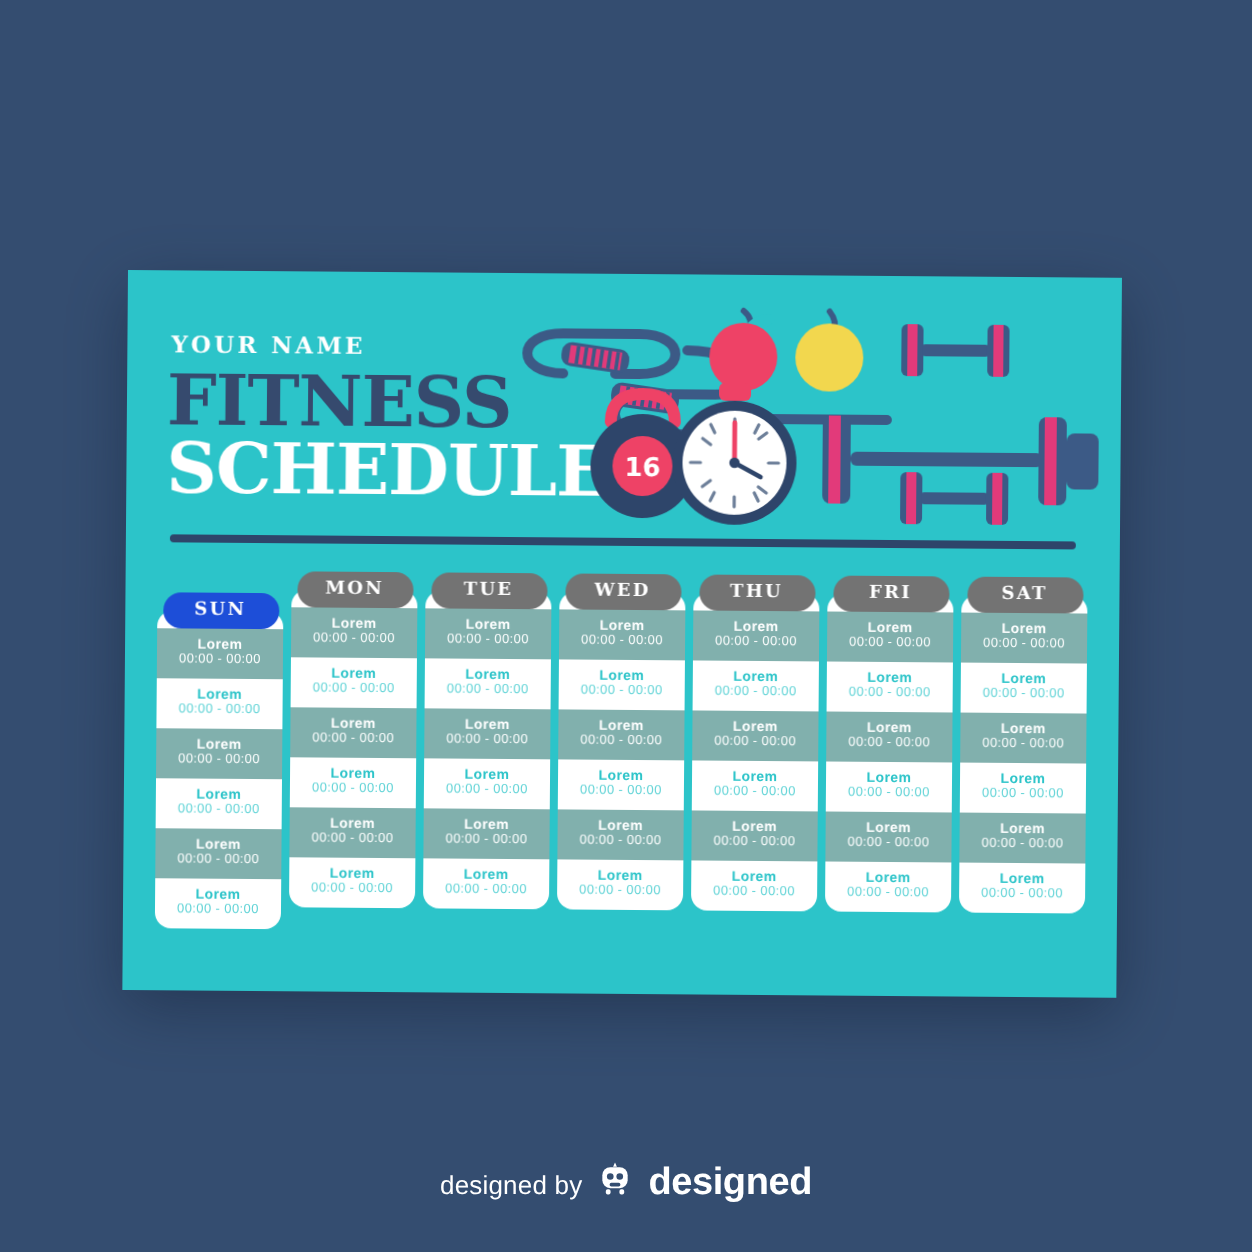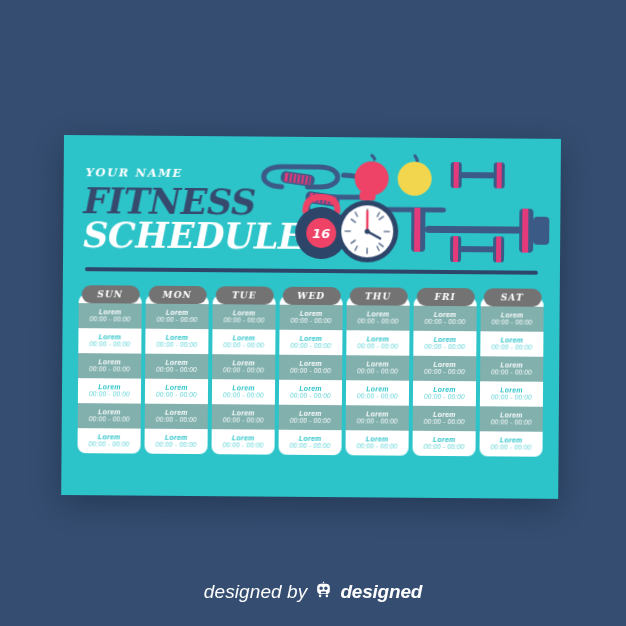--- a/index.html
+++ b/index.html
@@ -3,21 +3,21 @@
 <meta charset="utf-8">
 <style>
   html,body{margin:0;padding:0;}
   body{
     width:626px;height:626px;overflow:hidden;
     background:#344d70;
     font-family:"Liberation Sans", sans-serif;
     -webkit-font-smoothing:antialiased;
   }
 
-  .stage{position:relative;width:626px;height:626px;font-style:italic;}
+  .stage{position:relative;width:626px;height:626px;}
 
   
   .poster-wrap{
     position:absolute;
     left:64px; top:135px;
     width:497px; height:360px;
     transform:rotate(0.45deg);
     transform-origin:0 0;
     filter:drop-shadow(0 9px 16px rgba(18,32,54,.45));
   }
@@ -74,21 +74,21 @@
     width:58px;height:18px;
     border-radius:9px;
     background:#737373;
     color:#ffffff;
     display:flex;align-items:center;justify-content:center;
     font-family:"DejaVu Serif", serif;
     font-weight:bold;
     font-size:9px;
     letter-spacing:1.1px;
   }
-  .day-pill.accent{background:#737373;}
+  .day-pill.accent{background:#1d4ed8;margin-top:11px;}
 
   .col-body{
     position:relative;z-index:2;
     margin-top:-9px;
     width:63px;
     background:#ffffff;
     border-radius:8px;
     padding-top:9px;
     overflow:hidden;
   }
@@ -108,21 +108,21 @@
   .slot.band .s-title,.slot.band .s-time{color:#ffffff;}
   .slot.plain .s-title{color:#2cc4c9;}
   .slot.plain .s-time{color:#5fd3d6;}
 
   
   .footer{
     position:absolute;left:0;top:580px;width:626px;
     display:flex;align-items:center;justify-content:center;gap:7px;
     color:#ffffff;
   }
-  .footer .f-a{font-size:19px;letter-spacing:.1px;}
+  .footer .f-a{font-size:13px;letter-spacing:.1px;}
   .footer .f-b{font-size:19px;font-weight:bold;letter-spacing:-.2px;}
 </style>
 </head>
 <body>
 
 <div class="stage">
 
   <div class="poster-wrap">
     <div class="poster">
 

